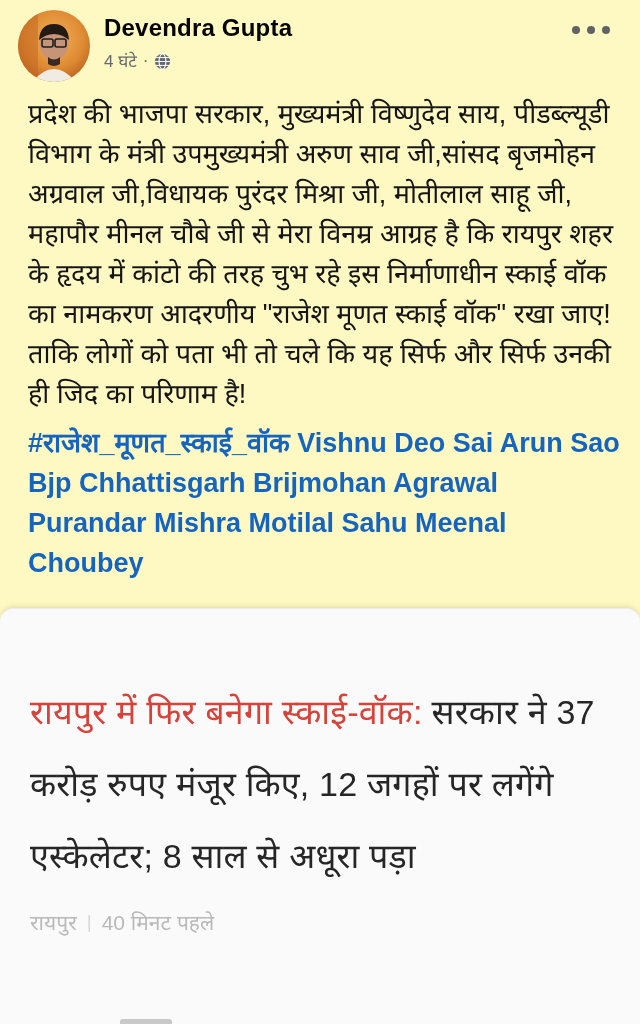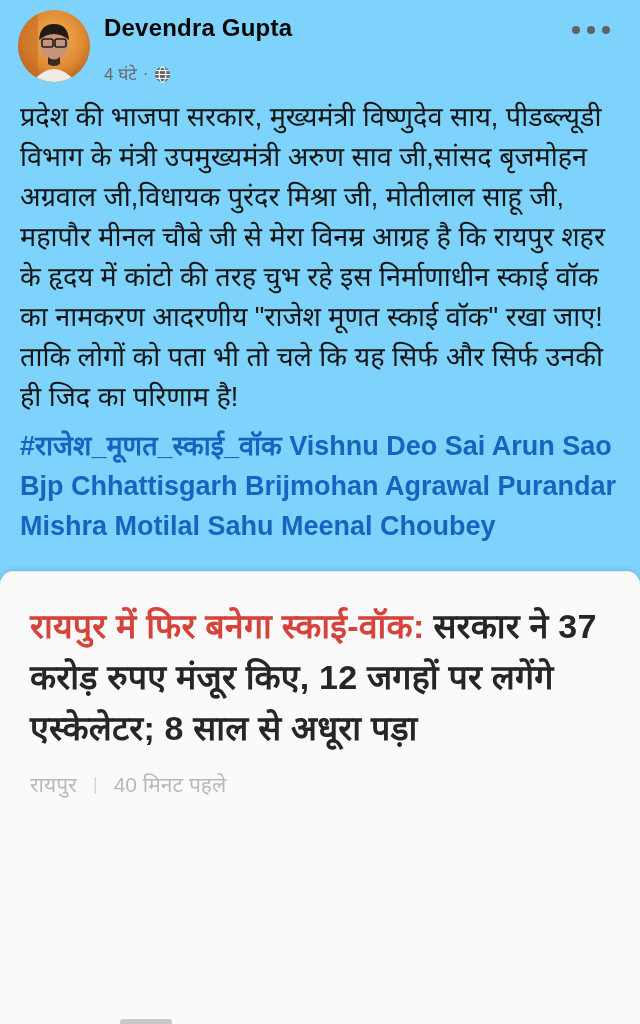--- a/index.html
+++ b/index.html
@@ -4,21 +4,21 @@
 <style>
   * { margin: 0; padding: 0; box-sizing: border-box; }
   html, body { width: 640px; height: 1024px; }
   body {
     font-family: "Liberation Sans", "DejaVu Sans", sans-serif;
     background: #ffffff;
     overflow: hidden;
   }
   .screen {
     width: 640px; height: 1024px;
-    background: #7dd3fc;
+    background: #fef9c3;
     display: flex; flex-direction: column;
     overflow: hidden;
   }
 
   
   .post-header {
     display: flex; align-items: flex-start;
     padding: 10px 18px 6px 18px;
   }
   .avatar {
@@ -27,37 +27,37 @@
     margin-right: 14px;
     cursor: pointer;
   }
   .avatar svg { display: block; }
   .header-text { padding-top: 4px; }
   .author {
     font-size: 24px; font-weight: 700; color: #050505;
     letter-spacing: 0.2px; cursor: pointer;
   }
   .meta {
-    margin-top: 20px; font-size: 17px; color: #65676b;
+    margin-top: 7px; font-size: 17px; color: #65676b;
     display: flex; align-items: center; gap: 6px;
   }
   .meta .globe { display: inline-flex; margin-top: 1px; }
   .more-btn {
     margin-left: auto; margin-top: 10px; margin-right: 6px;
     background: none; border: none; cursor: pointer;
     display: flex; gap: 7px; padding: 6px;
   }
   .more-btn .dot {
     width: 8px; height: 8px; border-radius: 50%;
     background: #606266; display: block;
   }
 
   
   .post-body {
-    padding: 6px 20px 0 20px;
+    padding: 6px 20px 0 28px;
     font-size: 27px; line-height: 40px; color: #151515;
   }
   .post-body p { margin-bottom: 9px; }
   .tags-line { font-weight: 700; }
   .tags-line a {
     color: #1565c0; text-decoration: none; cursor: pointer;
   }
 
   
   .article-card {
@@ -65,29 +65,30 @@
     margin-top: 16px;
     background: #fbfafa;
     border-radius: 14px 14px 0 0;
     box-shadow: 0 -2px 4px rgba(0,0,0,0.10), inset 0 1px 0 #eeeceb;
     padding: 30px 30px 0 30px;
     position: relative;
     text-decoration: none;
     cursor: pointer;
   }
   .headline {
-    font-size: 34px; font-weight: 700; line-height: 51px;
+    font-size: 34px; font-weight: 400; line-height: 72px;
     letter-spacing: 0.2px;
+    margin-top: 38px;
   }
   .hl-red { color: #d6433b; }
   .hl-black { color: #262626; margin-left: 9px; }
   .article-meta {
     margin-top: 16px;
     font-size: 21px; color: #b9b9b9;
-    display: flex; align-items: center; gap: 16px;
+    display: flex; align-items: center; gap: 10px;
   }
   .article-meta .sep { color: #d8d8d8; font-size: 19px; }
   .image-sliver {
     position: absolute; bottom: 0; left: 120px;
     width: 52px; height: 5px;
     background: #c9c9c9;
     border-radius: 3px 3px 0 0;
   }
 </style>
 </head>

